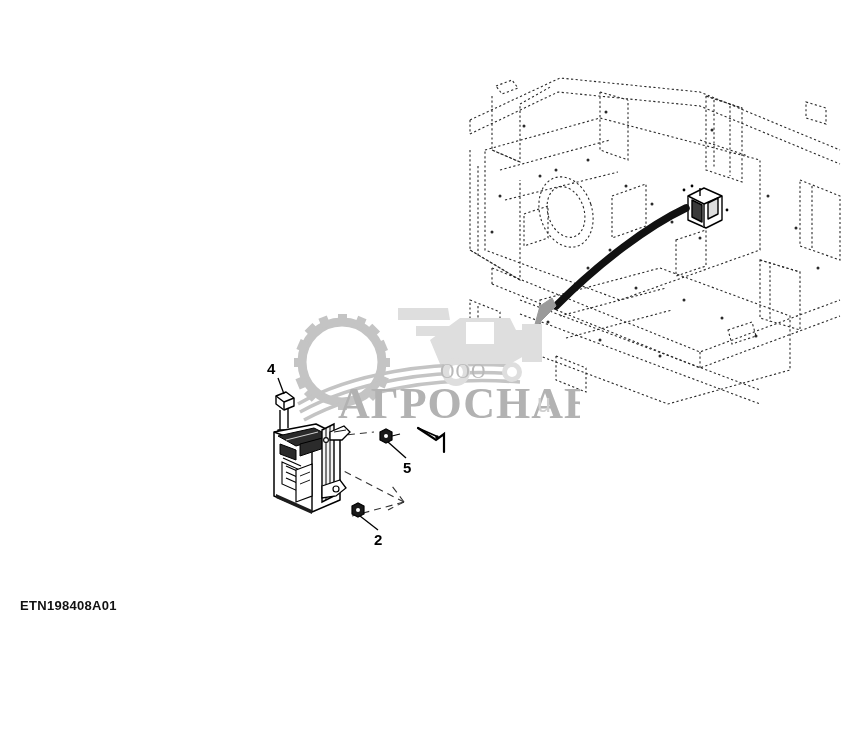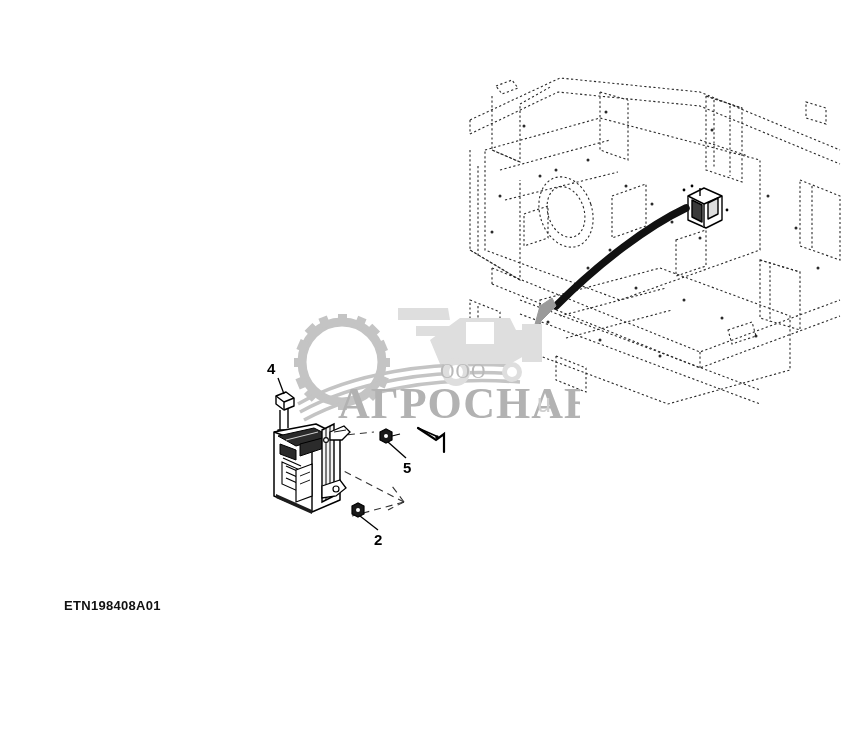--- a/index.html
+++ b/index.html
@@ -36,21 +36,20 @@
   #part-number-label {
     position: absolute;
     left: 20px;
     top: 598px;
     font-family: "Liberation Sans", sans-serif;
     font-size: 13px;
     font-weight: bold;
     letter-spacing: 0.3px;
     color: #111111;
     white-space: nowrap;
-    margin-left: 44px;
   }
 
   
   .callout-number {
     position: absolute;
     font-family: "Liberation Sans", sans-serif;
     font-size: 15px;
     font-weight: bold;
     color: #000000;
     white-space: nowrap;

